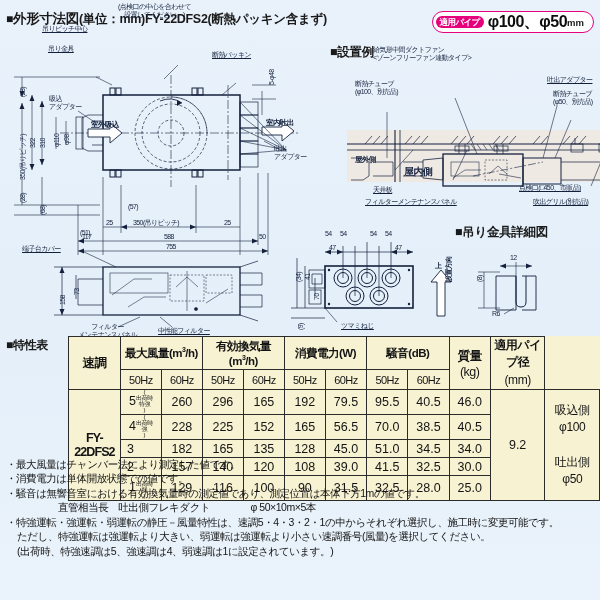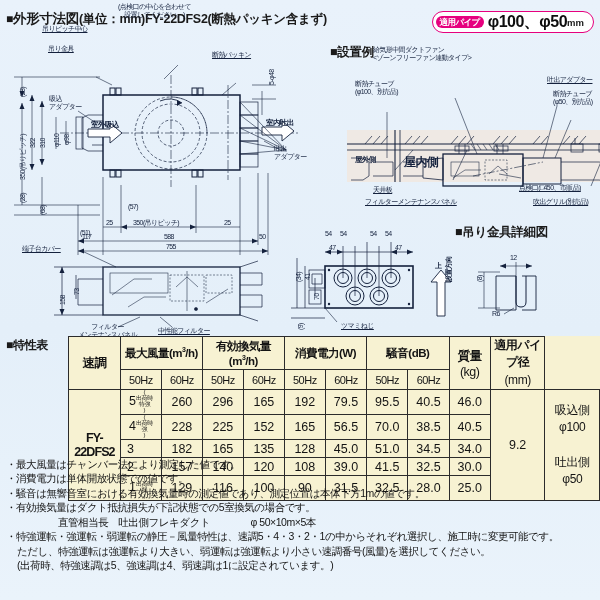--- a/index.html
+++ b/index.html
@@ -458,21 +458,21 @@
     <div class="lbl" style="left:8px; top:22px;">
       <span>断熱チューブ</span><br>
       <span class="u">(φ100、別売品)</span>
     </div>
     <div class="lbl u" style="left:200px; top:18px;">吐出アダプター</div>
     <div class="lbl" style="left:206px; top:32px;">
       <span>断熱チューブ</span><br>
       <span class="u">(φ50、別売品)</span>
     </div>
     <div class="lbl b" style="left:8px; top:98px; font-size:7.5px;">屋外側</div>
-    <div class="lbl b" style="left:57px; top:98px; font-size:12px;">屋内側</div>
+    <div class="lbl b" style="left:57px; top:108px; font-size:10px;">屋内側</div>
     <div class="lbl u" style="left:26px; top:128px;">天井板</div>
     <div class="lbl u" style="left:18px; top:140px;">フィルターメンテナンスパネル</div>
     <div class="lbl u" style="left:172px; top:126px;">点検口(□450、市販品)</div>
     <div class="lbl u" style="left:186px; top:140px;">吹出グリル(別売品)</div>
   </div>
 
   <div class="draw" id="drawing-front">
     <svg width="175" height="95" viewBox="0 0 175 95">
       <g stroke="#14213d" fill="none" stroke-width="0.7">
         <rect x="40" y="28" width="88" height="42" stroke-width="1.6"></rect>
@@ -653,20 +653,19 @@
           <td class="v">28.0</td>
           <td class="v">25.0</td>
         </tr>
       </tbody>
   </table>
 
   <div id="notes">
       <div class="n">・最大風量はチャンバー法により測定した値です。</div>
       <div class="n">・消費電力は単体開放状態での値です。</div>
       <div class="n">・騒音は無響音室における有効換気量時の測定値であり、測定位置は本体下方1mの値です。</div>
-      <div class="n">・有効換気量はダクト抵抗損失が下記状態での5室換気の場合です。</div>
       <div class="n ind2">直管相当長　吐出側フレキダクト　　　　φ 50×10m×5本</div>
       <div class="n">・特強運転・強運転・弱運転の静圧－風量特性は、速調5・4・3・2・1の中からそれぞれ選択し、施工時に変更可能です。</div>
       <div class="n ind1">ただし、特強運転は強運転より大きい、弱運転は強運転より小さい速調番号(風量)を選択してください。</div>
       <div class="n ind1">(出荷時、特強速調は5、強速調は4、弱速調は1に設定されています。)</div>
     </div>
 
 </div>
 
 </body></html>

